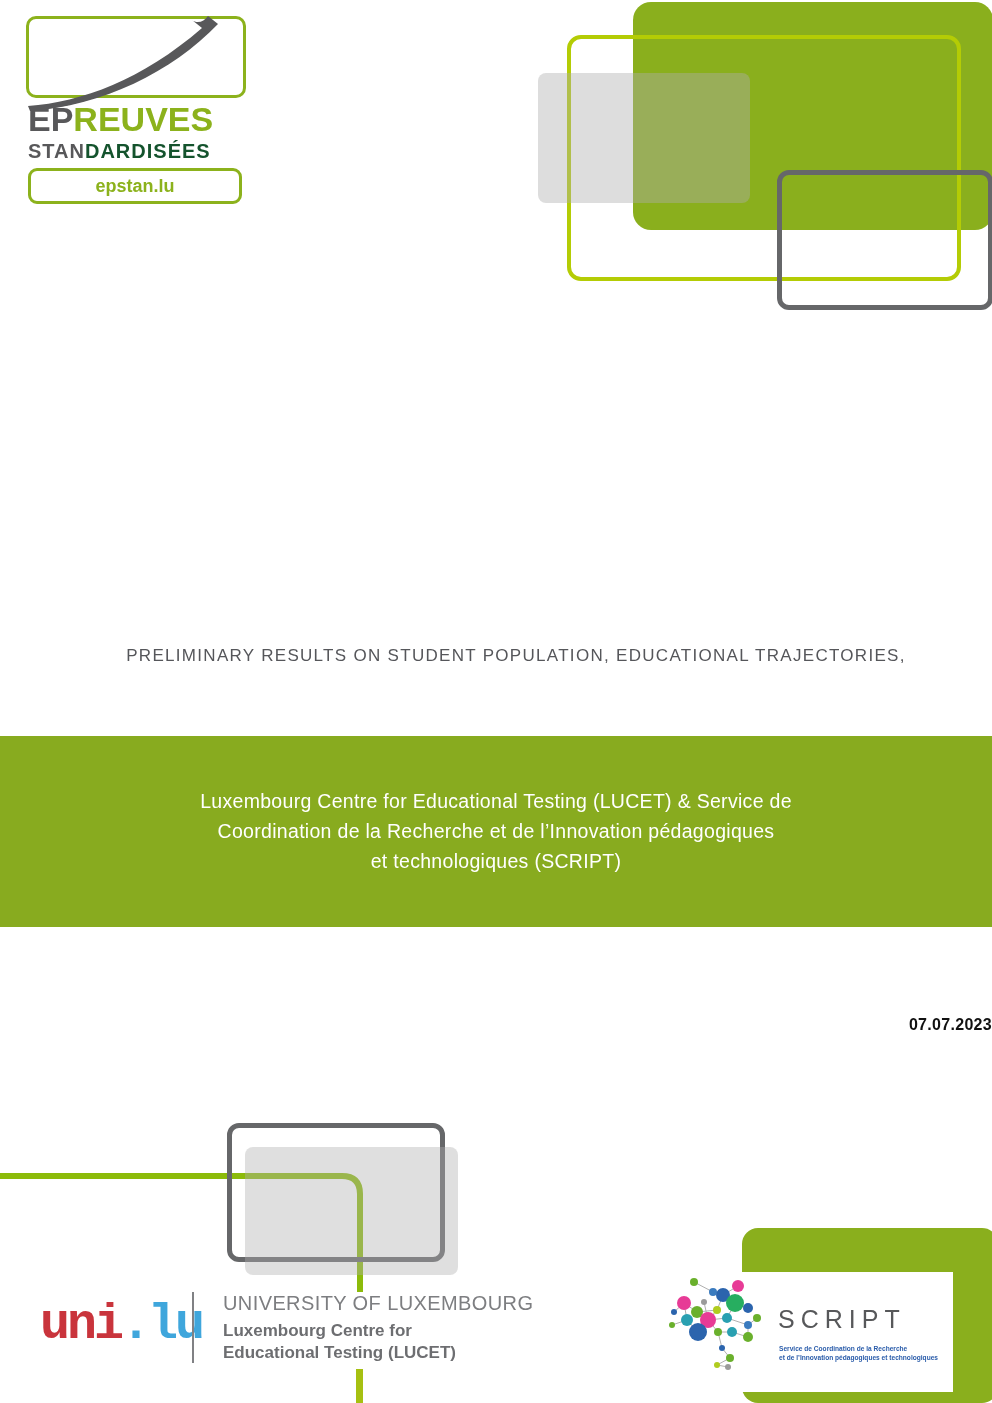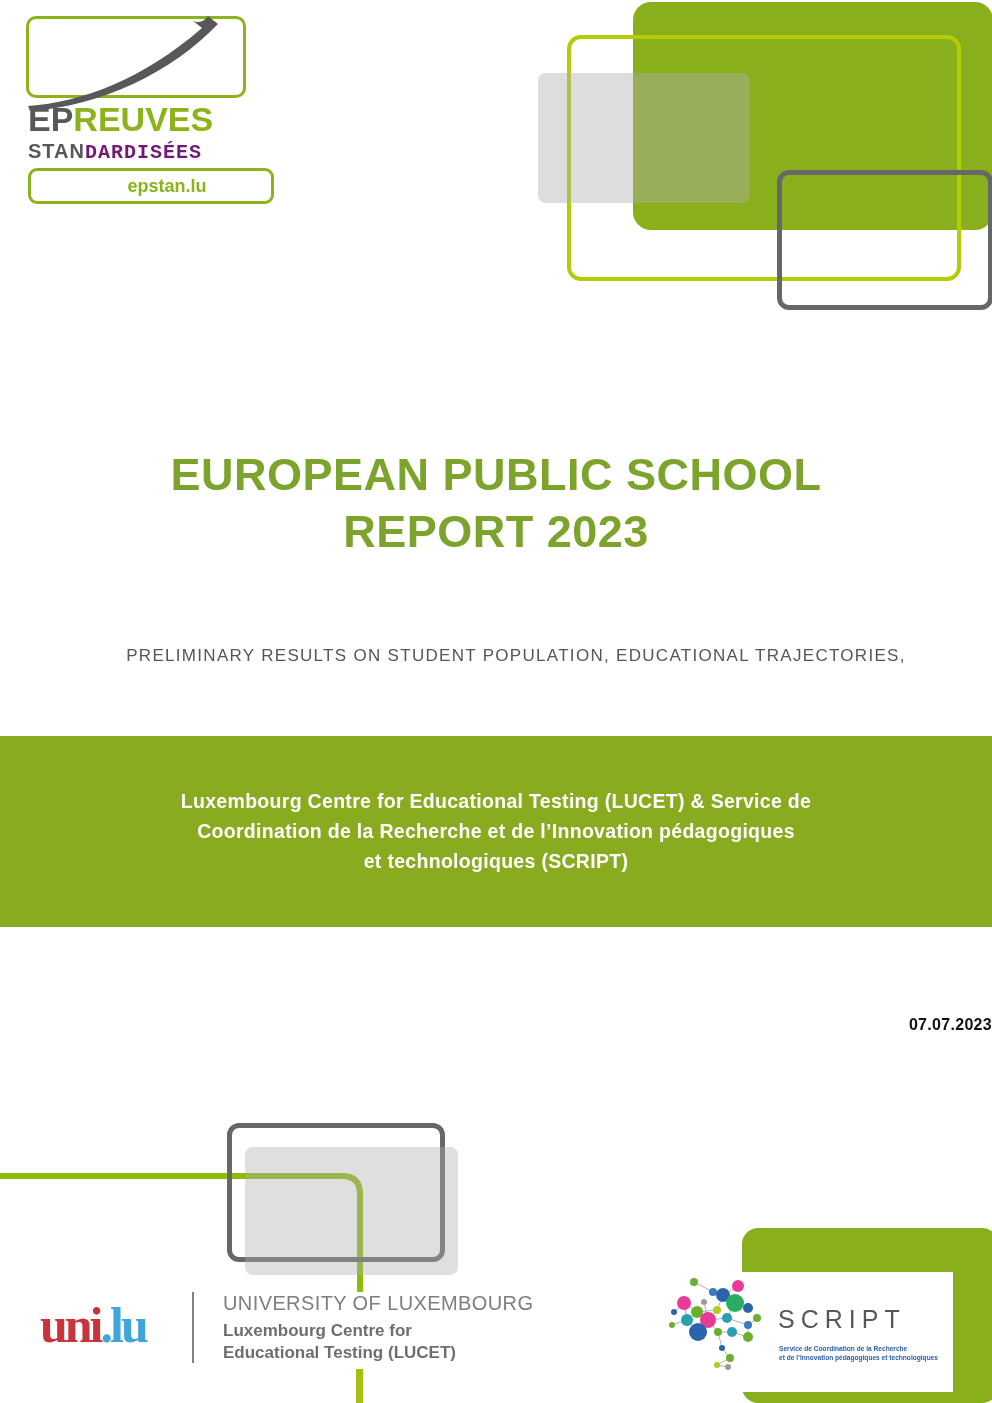--- a/index.html
+++ b/index.html
@@ -13,47 +13,47 @@
   .gray-glass-rect{left:538px;top:73px;width:212px;height:130px;background:rgba(175,175,175,0.42);border-radius:8px;}
   .dark-stroke-rect{left:777px;top:170px;width:206px;height:130px;border:5px solid #666769;border-radius:12px;}
 
   
   .epstan{left:26px;top:8px;width:216px;height:184px;margin-top:8px;}
   .epstan-topbox{position:absolute;left:0;top:0;width:214px;height:76px;border:3px solid #8cb21c;border-radius:10px;}
   .epstan-swoosh{position:absolute;left:-4px;top:-6px;}
   .epstan-line1{position:absolute;left:2px;top:84px;font-size:34px;font-weight:800;letter-spacing:0px;color:#58585a;white-space:nowrap;}
   .epstan-line1 .grn{color:#8cb21c;}
   .epstan-line2{position:absolute;left:2px;top:124px;font-size:20px;font-weight:800;letter-spacing:1px;color:#58585a;white-space:nowrap;}
-  .epstan-line2 .grn{color:#701a75;font-family:Liberation Mono, monospace;}
+  .epstan-line2 .grn{color:#14532d;}
   .epstan-urlbox{position:absolute;left:2px;top:152px;width:208px;height:30px;border:3px solid #8cb21c;border-radius:9px;
-                 display:flex;align-items:center;justify-content:center;padding-left:32px;}
+                 display:flex;align-items:center;justify-content:center;}
   .epstan-url{font-size:18px;font-weight:700;color:#8cb21c;}
 
   
   .title{left:0;top:446px;width:992px;text-align:center;color:#7ca32c;font-size:45px;font-weight:800;
          line-height:57px;letter-spacing:0.5px;}
   .subtitle{left:0;top:636px;width:992px;text-align:center;color:#55565a;font-size:17px;font-weight:400;
             line-height:39px;letter-spacing:1.3px;padding-left:20px;}
 
   
   .band{left:0;top:736px;width:992px;height:191px;background:#88ab1f;}
   .band-text{position:absolute;left:0;top:50px;width:992px;text-align:center;color:#ffffff;
-             font-size:19.5px;font-weight:700;line-height:30px;letter-spacing:0.3px;}
+             font-size:19.5px;font-weight:400;line-height:30px;letter-spacing:0.3px;}
 
   
   .date{left:0;top:1016px;width:992px;text-align:right;color:#111;font-size:16px;font-weight:700;letter-spacing:0.3px;}
 
   
   .bl-darkrect{left:227px;top:1123px;width:208px;height:129px;border:5px solid #666769;border-radius:12px;}
   .bl-greenline{left:0;top:1140px;}
   .bl-grayrect{left:245px;top:1147px;width:213px;height:128px;background:rgba(175,175,175,0.40);border-radius:8px;}
   .bl-greenline2{left:356px;top:1369px;width:7px;height:34px;background:#a6c011;}
 
   
-  .unilu{left:40px;top:1296px;font-family:Liberation Serif, serif;font-size:50px;font-weight:800;letter-spacing:-3px;white-space:nowrap;}
+  .unilu{left:40px;top:1296px;font-family:Liberation Mono, monospace;font-size:50px;font-weight:800;letter-spacing:-3px;white-space:nowrap;}
   .unilu .red{color:#c9343c;}
   .unilu .blue{color:#3fa6dc;}
   .uni-divider{left:192px;top:1292px;width:2px;height:71px;background:#808184;}
   .uni-name{left:223px;top:1292px;font-size:20px;color:#7d7e81;letter-spacing:0.4px;font-weight:400;white-space:nowrap;}
   .uni-sub{left:223px;top:1320px;font-size:17px;color:#6d6e71;font-weight:700;line-height:22px;white-space:nowrap;}
 
   
   .script-green{left:742px;top:1228px;width:256px;height:175px;background:#8aaf1d;border-radius:16px;}
   .script-white{left:655px;top:1272px;width:298px;height:120px;background:#ffffff;}
   .script-net{left:660px;top:1268px;}
@@ -77,24 +77,20 @@
       <path d="M 6,96 C 60,92 120,70 180,18 L 170,10 C 175,14 182,12 186,6 L 196,14 C 150,62 80,96 8,101 Z" fill="#58585a"></path>
       <path d="M 20,97 C 70,92 130,66 186,15 L 189,18 C 140,64 75,94 22,99 Z" fill="#58585a"></path>
     </svg>
     <div class="epstan-line1"><span class="gry">EP</span><span class="grn">REUVES</span></div>
     <div class="epstan-line2"><span class="gry">STAN</span><span class="grn">DARDISÉES</span></div>
     <div class="epstan-urlbox">
       <span class="epstan-url">epstan.lu</span>
     </div>
   </div>
 
-  <div class="abs title">
-    <div>EUROPEAN PUBLIC SCHOOL</div>
-    <div>REPORT 2023</div>
-  </div>
 
   <div class="abs subtitle">
     <div>PRELIMINARY RESULTS ON STUDENT POPULATION, EDUCATIONAL TRAJECTORIES,</div>
   </div>
 
   <div class="abs band">
     <div class="band-text">
       <div>Luxembourg Centre for Educational Testing (LUCET) &amp; Service de</div>
       <div>Coordination de la Recherche et de l’Innovation pédagogiques</div>
       <div>et technologiques (SCRIPT)</div>

